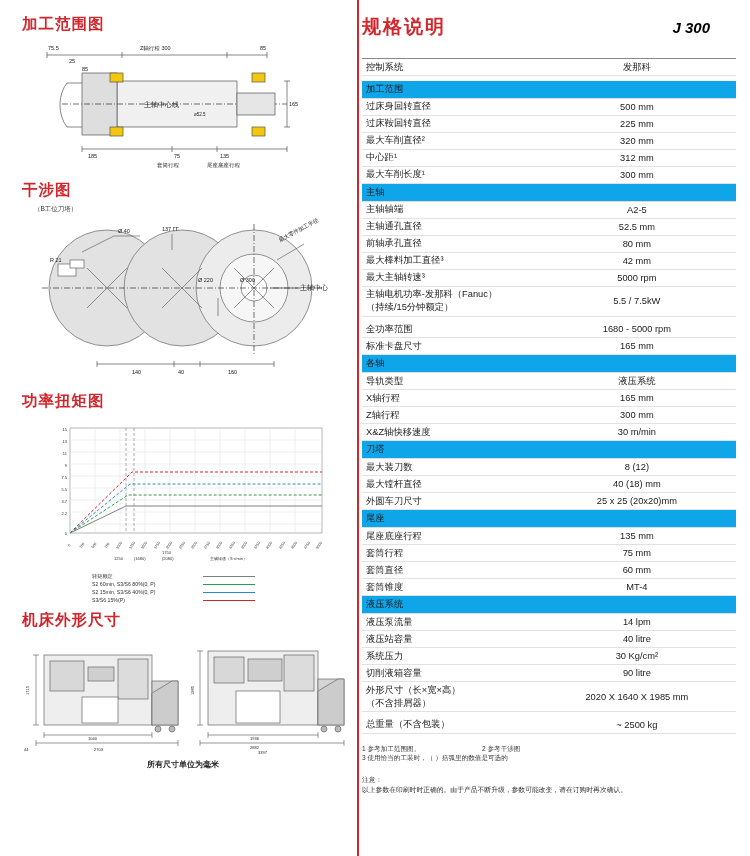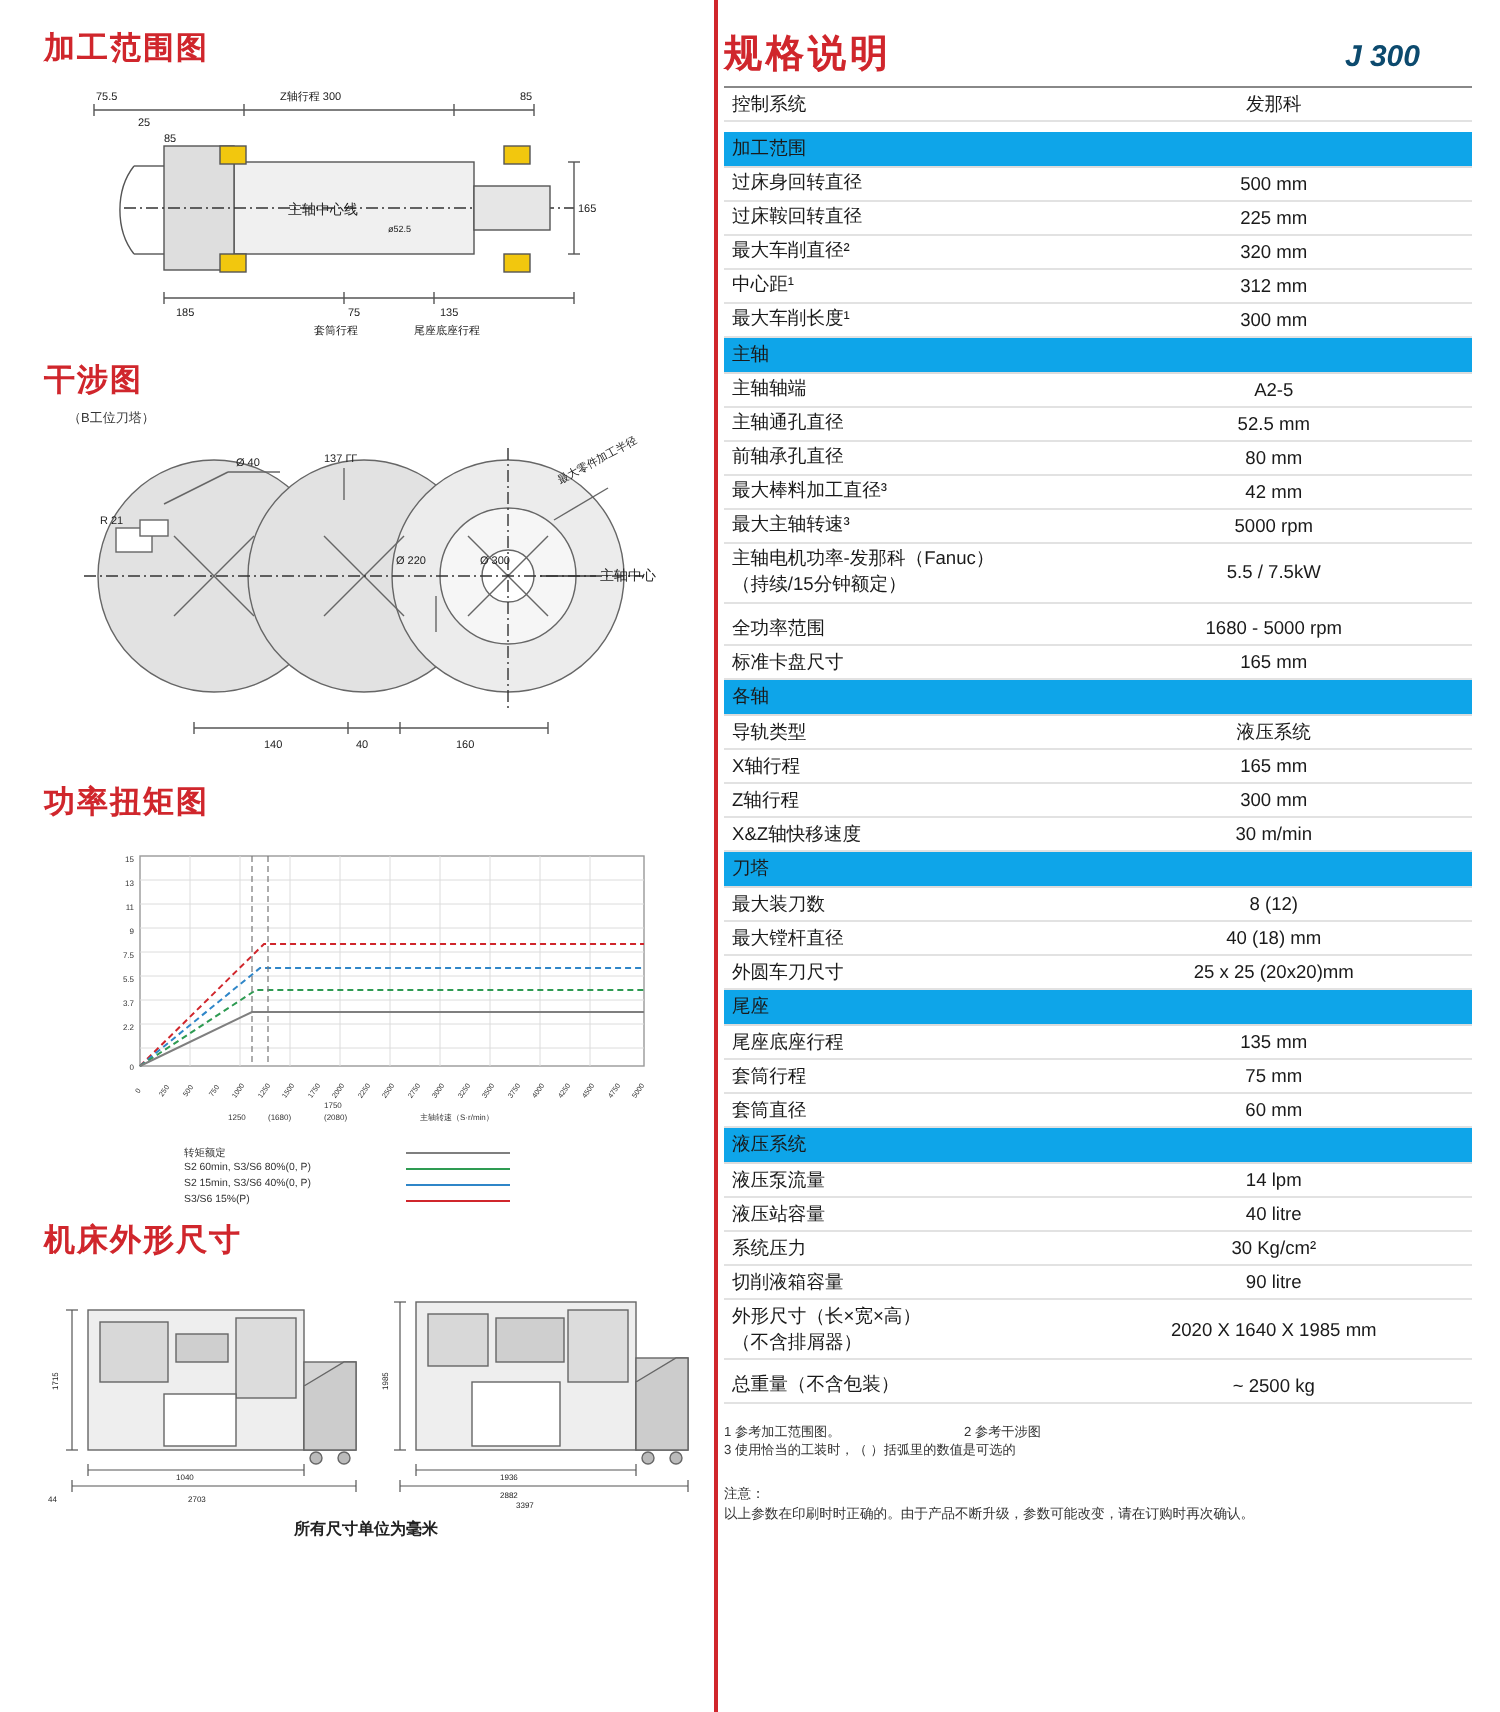--- a/index.html
+++ b/index.html
@@ -55,24 +55,24 @@
   .legend .lbl { width:105px; }
 
   
   .right {
     width:398px; height:856px;
     padding:14px 14px 4px 10px;
   }
   .spec-head {
     display:flex; align-items:baseline; justify-content:space-between;
     border-bottom:1.3px solid #888;
-    padding-bottom:3px;
+    padding-bottom:18px;
   }
   .spec-head .t1 { color:#d0262c; font-size:19px; font-weight:bold; letter-spacing:2px; }
-  .spec-head .t2 { font-size:15px; font-style:italic; font-weight:bold; color:#0c4a6e; padding-right:26px;}
+  .spec-head .t2 { font-size:15px; font-style:italic; font-weight:bold; color:#000000; padding-right:26px;}
 
   table.spec { width:100%; border-collapse:collapse; font-size:9.3px; }
   table.spec td { padding:1.5px 4px; vertical-align:middle; }
   table.spec tr.row { border-bottom:1px solid #e2e2e2; }
   table.spec tr.grp td {
     background:#0ea5e9; font-weight:normal; padding:2px 4px;
     border-bottom:1px solid #dcdcdc;
   }
   table.spec tr.blank td { height:5px; padding:0; border:none; }
   td.k { width:47%; }
@@ -482,20 +482,24 @@
             <td class="v">135 mm</td>
           </tr>
           <tr class="row">
             <td class="k">套筒行程</td>
             <td class="v">75 mm</td>
           </tr>
           <tr class="row">
             <td class="k">套筒直径</td>
             <td class="v">60 mm</td>
           </tr>
+          <tr class="row">
+            <td class="k">套筒锥度</td>
+            <td class="v">MT-4</td>
+          </tr>
           <tr class="grp">
             <td colspan="2">液压系统</td>
           </tr>
           <tr class="row">
             <td class="k">液压泵流量</td>
             <td class="v">14 lpm</td>
           </tr>
           <tr class="row">
             <td class="k">液压站容量</td>
             <td class="v">40 litre</td>

